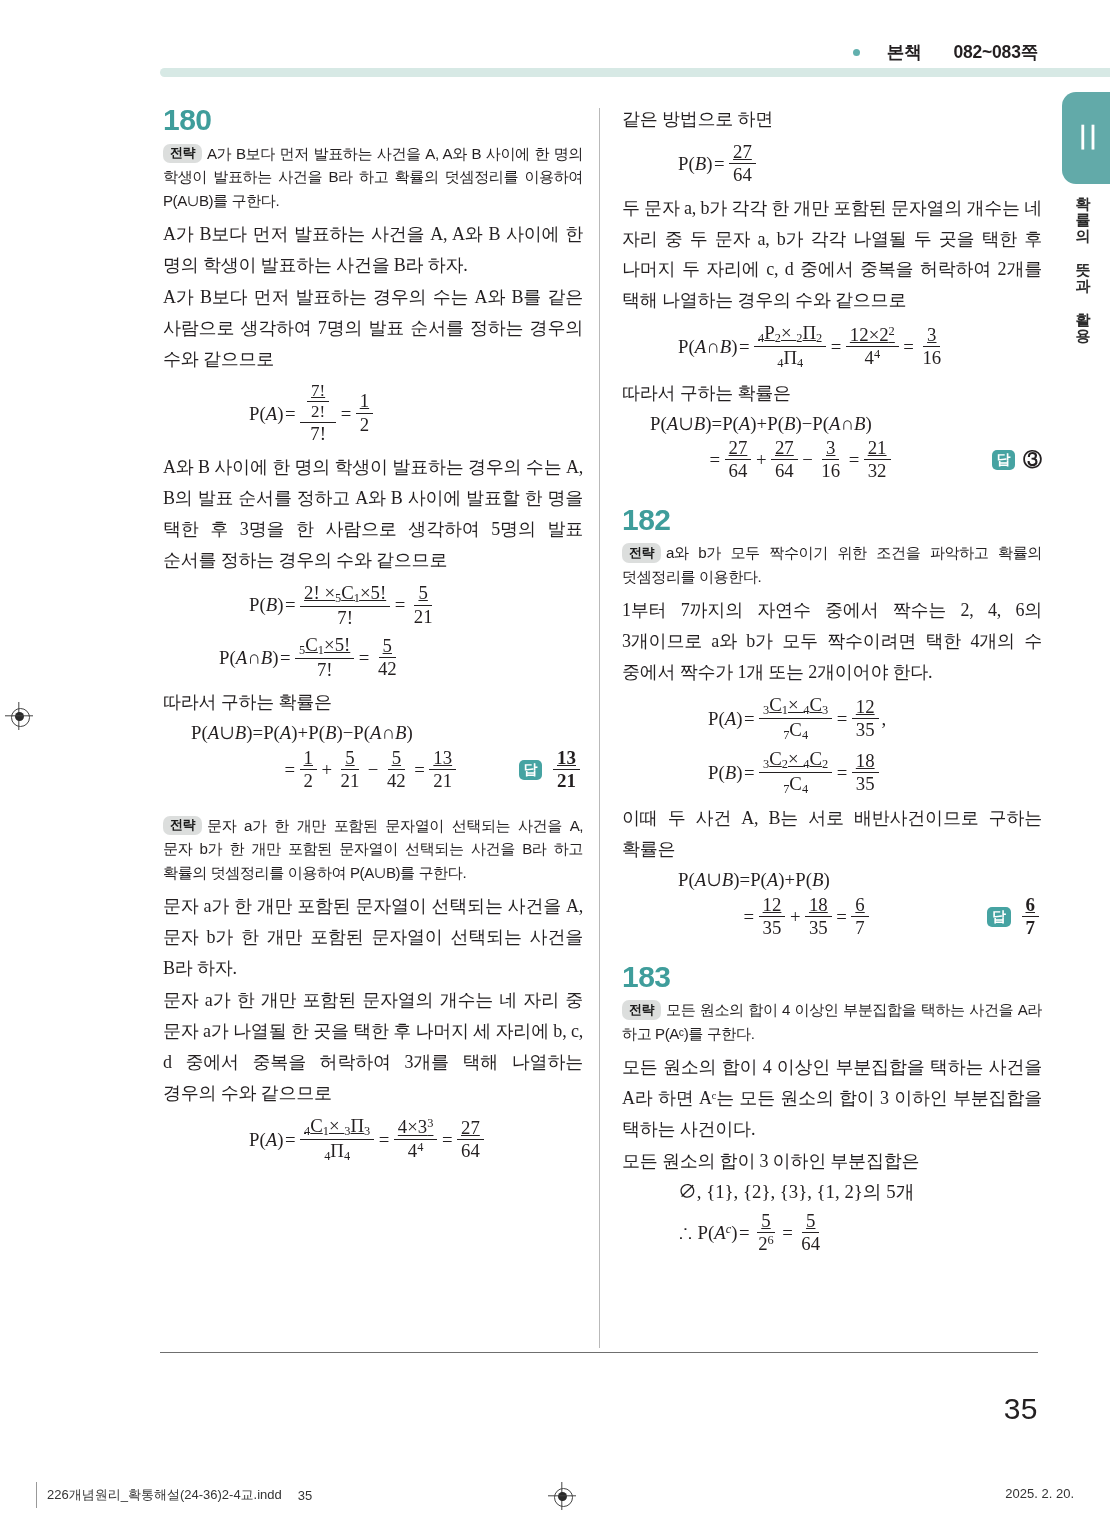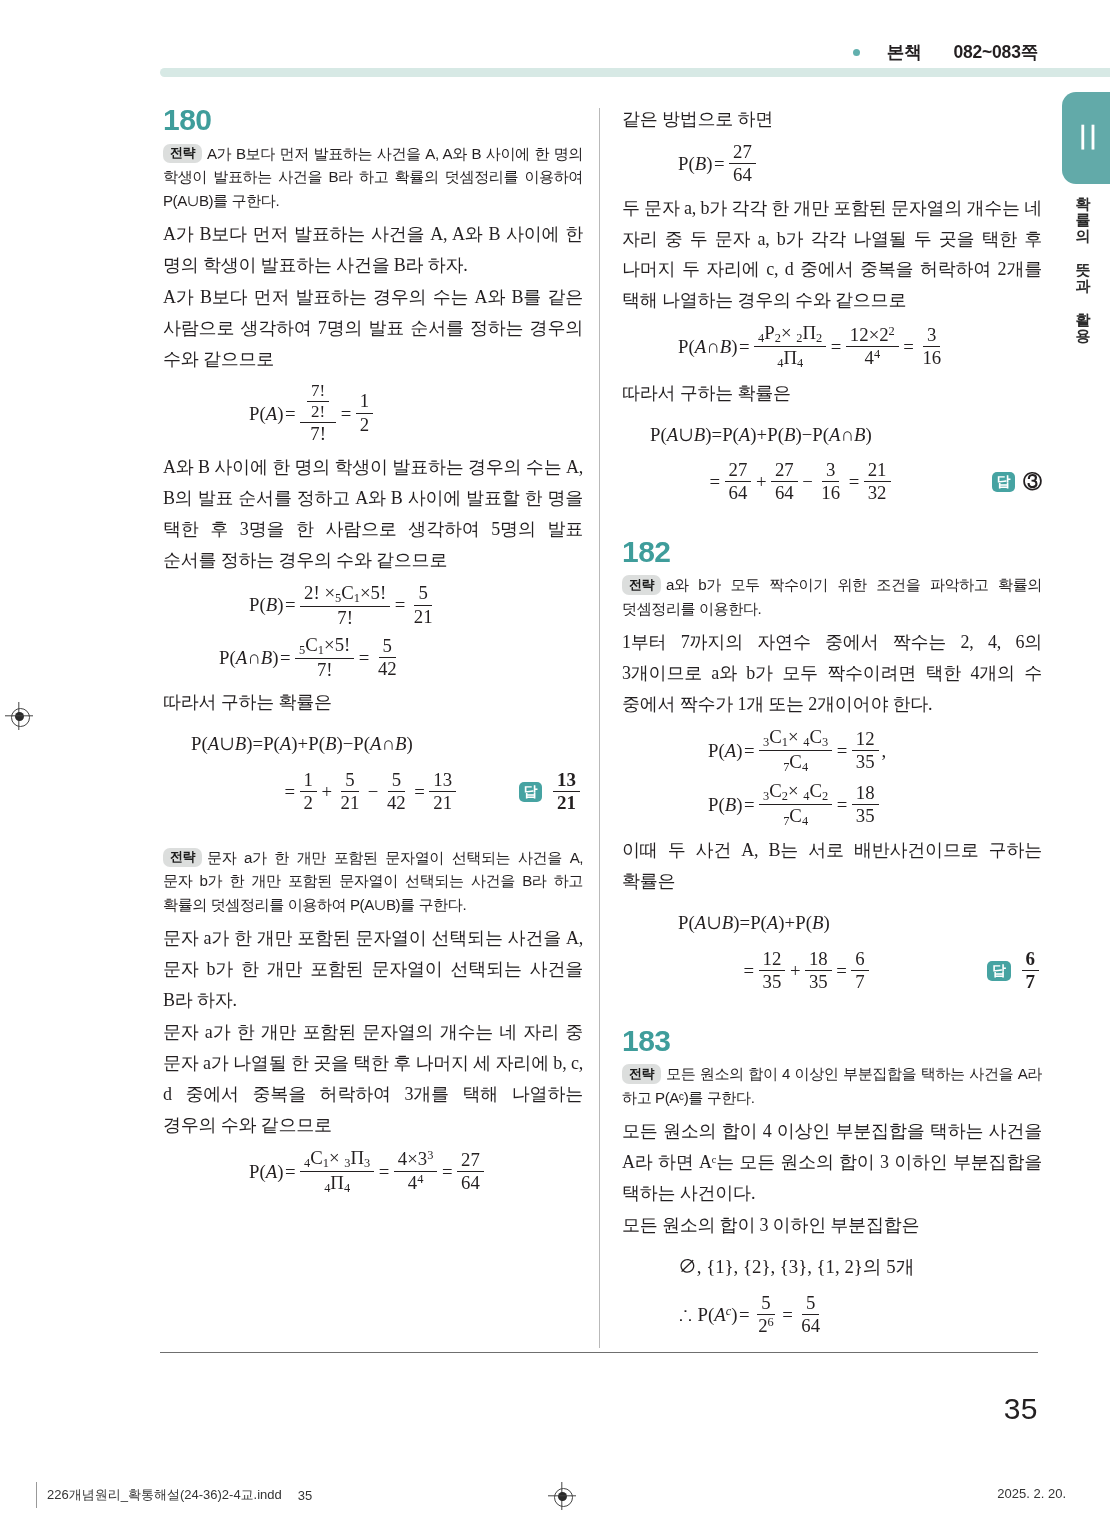--- a/index.html
+++ b/index.html
@@ -146,21 +146,21 @@
     margin: -4.5px 0 0 -4.5px;
     border-radius: 50%;
     background: #2a2a2a;
   }
   #reg-left { left: 5px; top: 702px; }
   #reg-bottom { left: 548px; top: 1482px; }
 
   
   .footer {
     position: absolute;
-    left: 0; right: 16px;
+    left: 0; right: 8px;
     top: 1482px;
     height: 30px;
     font-family: "Liberation Sans", sans-serif;
     font-size: 13px;
     color: #333;
   }
   .footer-left {
     position: absolute;
     left: 47px; top: 4px;
     display: flex; align-items: center; gap: 16px;
@@ -241,21 +241,21 @@
     margin: 7px 0 7px 0;
     line-height: 1.25;
     display: flex;
     align-items: center;
     flex-wrap: nowrap;
   }
   .math-line.indent1  { padding-left: 28px; }
   .math-line.indent2  { padding-left: 56px; }
   .math-line.indent3  { padding-left: 86px; }
   .math-line.indent4  { padding-left: 120px; }
-  .math-line.tight { margin: 14px 0; }
+  .math-line.tight { margin: 3px 0; }
 
   .mi { font-style: italic; font-family: "Liberation Serif", serif; }
   .mop { padding: 0 1.5px; }
   .sub { font-size: 0.66em; vertical-align: -0.22em; }
   .sup { font-size: 0.66em; vertical-align: 0.52em; }
 
   
   .frac {
     display: inline-flex;
     flex-direction: column;
@@ -263,21 +263,21 @@
     vertical-align: middle;
     margin: 0 3px;
     line-height: 1.08;
   }
   .frac > .num, .frac > .den {
     display: block;
     padding: 0 4px;
     white-space: nowrap;
     text-align: center;
   }
-  .frac > .num { border-bottom: 1.3px solid #231f20; padding-bottom: 1px; }
+  .frac > .num { border-bottom: 1.3px solid #231f20; padding-bottom: 1px; text-decoration: underline; }
   .frac > .den { padding-top: 1px; }
   .frac.small { font-size: 0.9em; }
 
   .answer-wrap {
     display: flex;
     align-items: center;
     gap: 8px;
     margin-left: auto;
     padding-left: 22px;
   }

